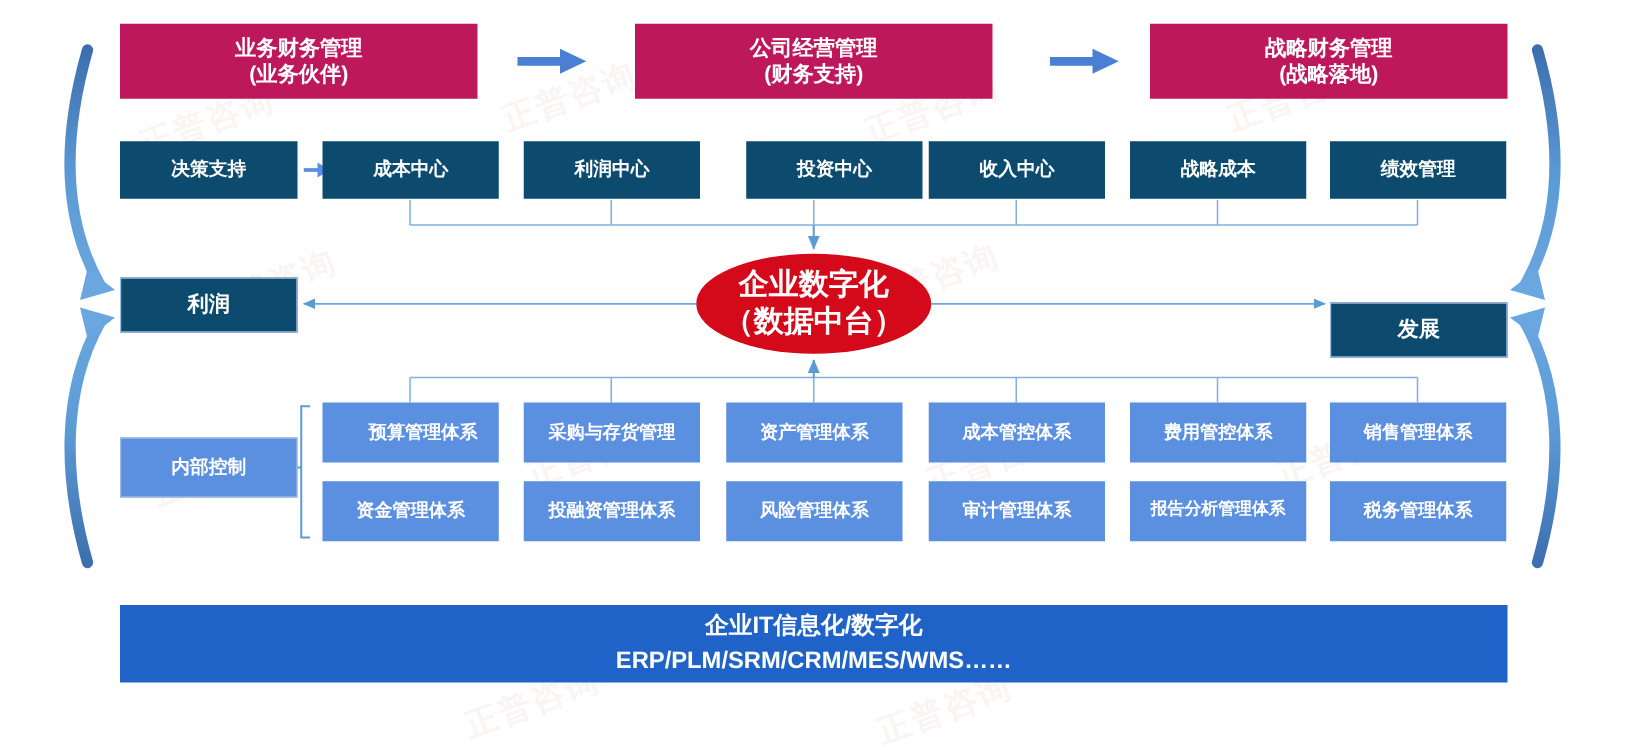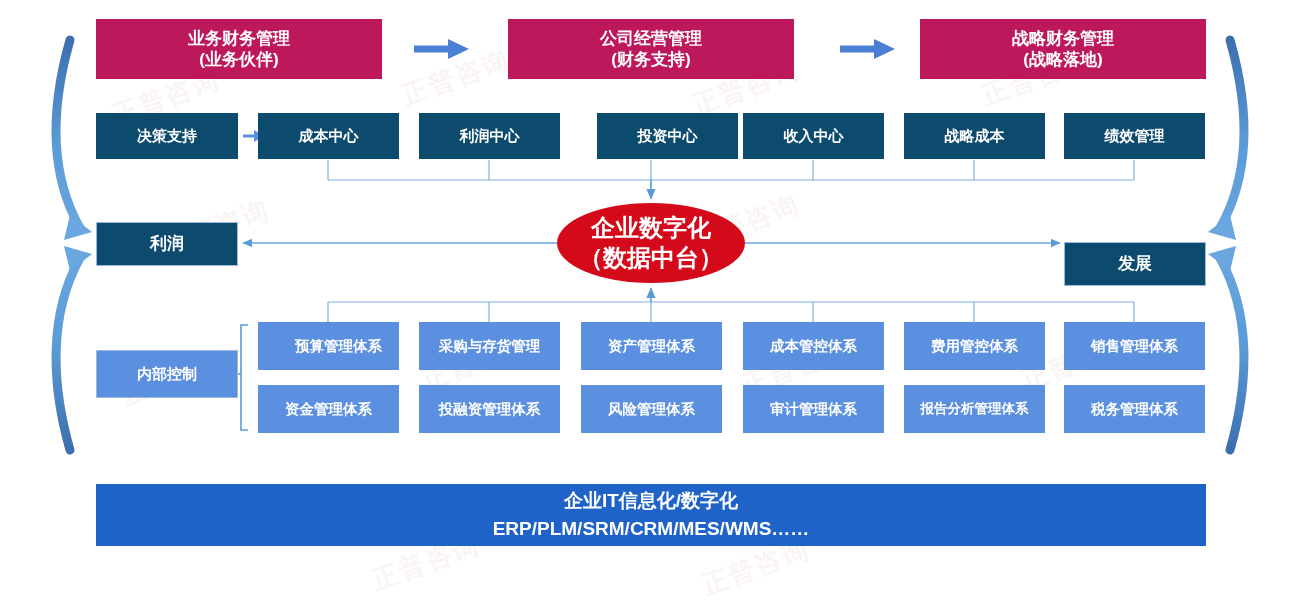--- a/index.html
+++ b/index.html
@@ -209,21 +209,21 @@
   </div>
   <div class="box lt-thin" style="left:419px;top:385px;width:141px;height:48px;">
     <span>投融资管理体系</span>
   </div>
   <div class="box lt-thin" style="left:581px;top:385px;width:141px;height:48px;">
     <span>风险管理体系</span>
   </div>
   <div class="box lt-thin" style="left:743px;top:385px;width:141px;height:48px;">
     <span>审计管理体系</span>
   </div>
-  <div class="box lt-thin" style="left:904px;top:385px;width:141px;height:48px;font-size:13.5px;">
+  <div class="box lt-thin" style="left:904px;top:385px;width:141px;height:48px;font-size:13.5px;font-family:Liberation Mono, monospace;">
     <span>报告分析管理体系</span>
   </div>
   <div class="box lt-thin" style="left:1064px;top:385px;width:141px;height:48px;">
     <span>税务管理体系</span>
   </div>
 
   <div class="box banner" style="left:96px;top:484px;width:1110px;height:62px;">
     <span class="two-line">企业IT信息化/数字化
 ERP/PLM/SRM/CRM/MES/WMS……</span>
   </div>

